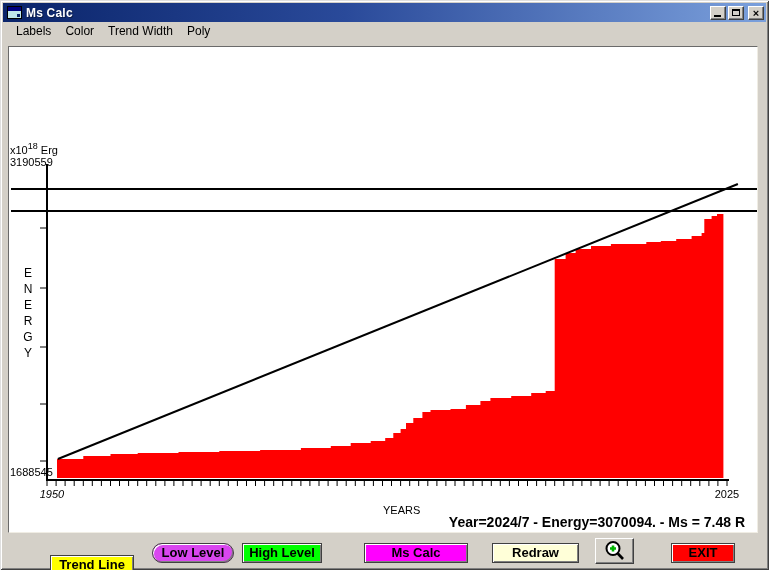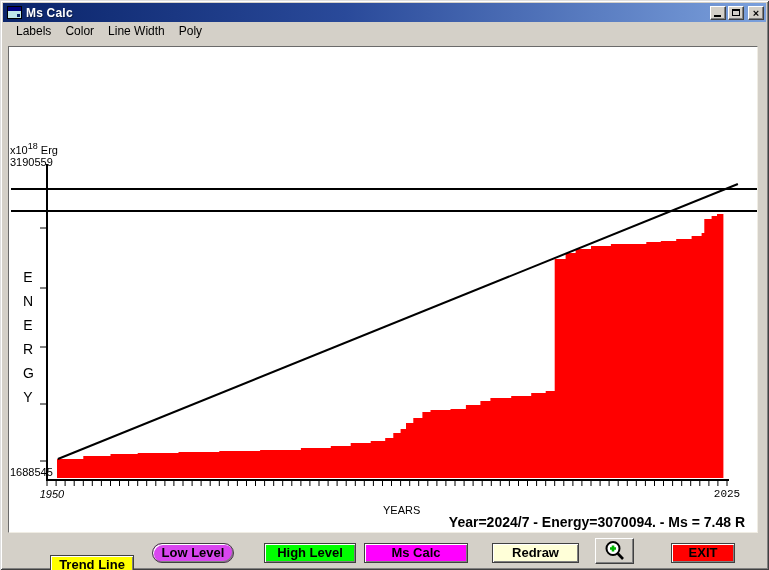--- a/index.html
+++ b/index.html
@@ -32,33 +32,33 @@
   
   .chart-panel{position:absolute;left:8px;top:46px;width:750px;height:487px;background:#fff;
     border:1px solid;border-color:#6a6a6a #f0ede4 #f0ede4 #6a6a6a;}
   .chart-panel svg{position:absolute;left:0;top:0;}
   .axis-label{position:absolute;color:#000;font-size:11px;white-space:nowrap;}
   .unit-label{left:1px;top:94px;}
   .unit-label sup{font-size:9px;}
   .ytop-label{left:1px;top:109px;}
   .ybottom-label{left:1px;top:419px;}
   .xstart-label{left:28px;top:441px;width:30px;text-align:center;font-style:italic;}
-  .xend-label{left:699px;top:441px;width:38px;text-align:center;font-family:Liberation Mono, monospace;}
+  .xend-label{left:699px;top:441px;width:38px;text-align:center;}
   .xaxis-title{left:374px;top:457px;font-size:11px;}
-  .ylabel-vert{position:absolute;left:14px;top:218px;width:10px;font-size:14px;
-    line-height:24px;word-break:break-all;text-align:center;color:#000;}
+  .ylabel-vert{position:absolute;left:14px;top:218px;width:10px;font-size:12px;
+    line-height:16px;word-break:break-all;text-align:center;color:#000;}
   .status-readout{position:absolute;right:12px;top:467px;font-size:14px;font-weight:bold;color:#000;}
   
   .toolbar{position:absolute;left:0;top:537px;width:100%;height:30px;}
   .cbtn,.exit-btn{position:absolute;top:6px;height:20px;border:1px solid #404040;
     box-shadow:inset 1px 1px 0 #ffffff,inset -1px -1px 0 #808080;
     font-size:13px;font-weight:bold;color:#000;text-align:center;line-height:18px;cursor:default;}
   .btn-trend{left:50px;width:84px;}
   .btn-low{left:152px;width:82px;}
-  .btn-high{left:264px;width:92px;}
+  .btn-high{left:242px;width:80px;}
   .btn-mscalc{left:364px;width:104px;}
   .btn-redraw{left:492px;width:87px;}
   .zoom-btn{position:absolute;left:595px;top:1px;width:39px;height:26px;background:#D4D0C8;
     border:1px solid;border-color:#fff #404040 #404040 #fff;box-shadow:inset -1px -1px 0 #808080;
     display:flex;align-items:center;justify-content:center;cursor:default;}
   .exit-btn{left:671px;width:64px;}
 </style>
 </head>
 <body>
 
@@ -80,21 +80,21 @@
         </div>
       <div class="winbtn close">
           <span class="glyph-close">×</span>
         </div>
     </div>
   </div>
 
   <div class="menubar">
     <span class="menu-item">Labels</span>
     <span class="menu-item">Color</span>
-    <span class="menu-item">Line Width</span>
+    <span class="menu-item">Trend Width</span>
     <span class="menu-item">Poly</span>
   </div>
 
   <div class="chart-panel">
     <svg id="chart-svg" width="750" height="487">
         <path d="M48.0 431 L48.0 412.0 H74.3 V409.0 H101.5 V407.0 H128.7 V406.0 H169.5 V405.0 H210.3 V404.0 H251.1 V403.0 H291.9 V401.0 H321.8 V399.0 H341.7 V396.0 H361.7 V394.0 H376.2 V391.0 H384.3 V386.0 H391.6 V382.0 H397.0 V376.0 H404.3 V371.0 H413.4 V365.0 H421.5 V363.0 H441.5 V362.0 H456.9 V358.0 H471.4 V354.0 H481.4 V351.0 H502.2 V349.0 H522.2 V346.0 H536.7 V344.0 H545.7 V344.0 H545.7 V212.0 H556.6 V206.0 H566.6 V202.0 H582.0 V199.0 H601.9 V197.0 H621.9 V197.0 H637.3 V195.0 H651.8 V194.0 H667.2 V192.0 H682.6 V189.0 H692.6 V186.0 H695.3 V172.0 H702.6 V169.0 H708.0 V167.0 H714.4 V166.0 V431 Z" fill="#ff0000" stroke="none"></path>
         <line x1="2" x2="748" y1="142.0" y2="142.0" stroke="#000000" stroke-width="2"></line>
         <line x1="2" x2="748" y1="164.0" y2="164.0" stroke="#000000" stroke-width="2"></line>
         <line x1="48.9" y1="412.0" x2="728.9" y2="137.0" stroke="#000000" stroke-width="2"></line>
         <line x1="38" y1="117" x2="38" y2="433" stroke="#000" stroke-width="2"></line>

